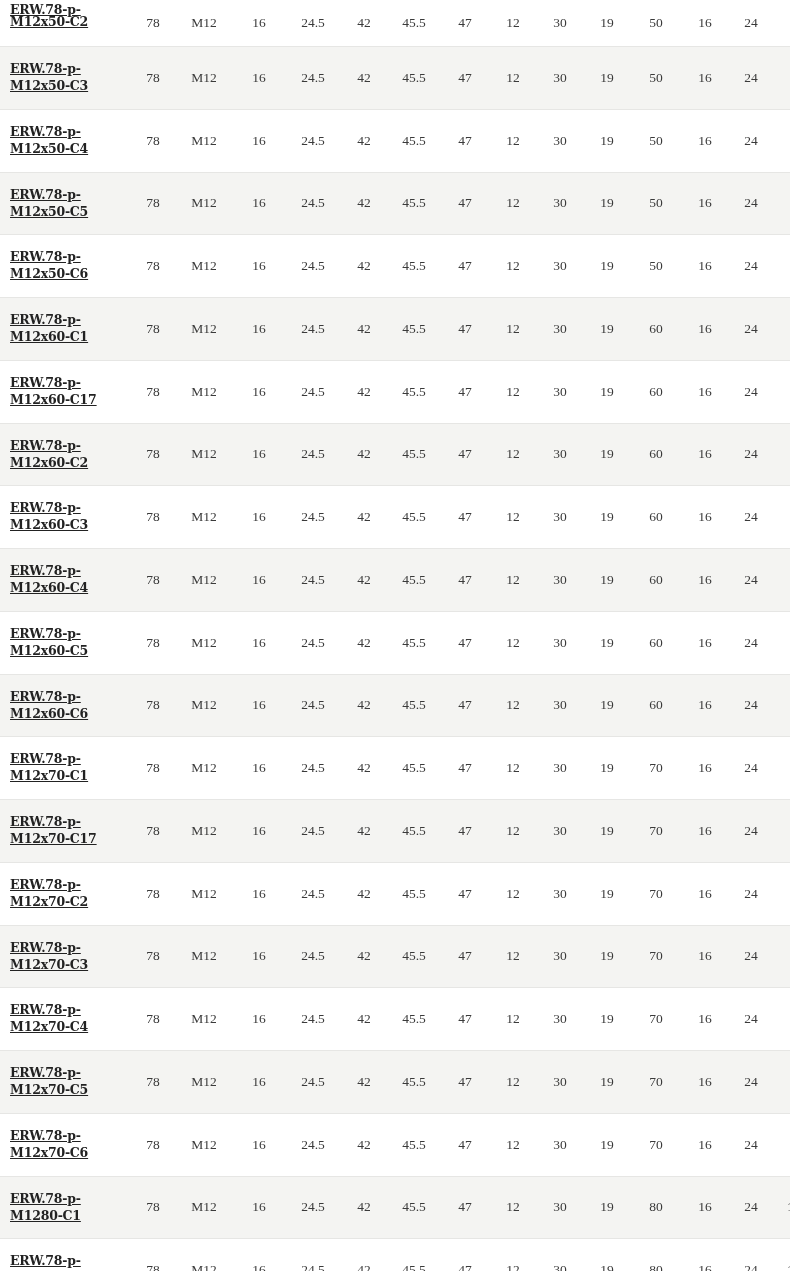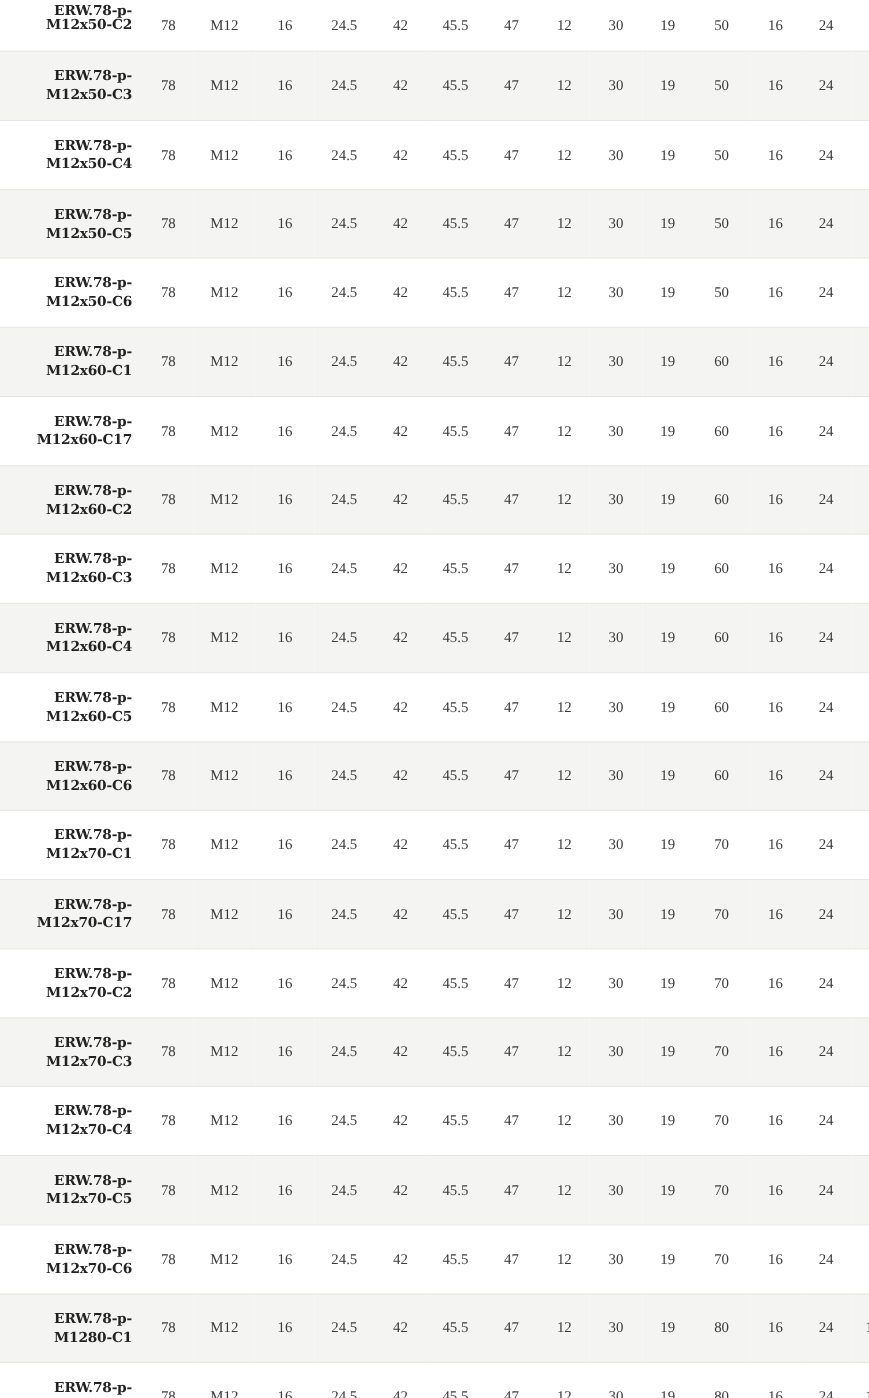--- a/index.html
+++ b/index.html
@@ -33,21 +33,22 @@
   
   .spec-table td.model {
     width: 130px;
     padding: 14px 10px 14px 10px;
     font-family: "DejaVu Serif", serif;
     font-size: 12.5px;
     font-weight: bold;
     color: #222222;
     letter-spacing: -0.2px;
     word-break: break-word;
-    text-align: right;
+    text-align: left;
+    text-decoration: underline;
   }
   .spec-table td.num {
     text-align: center;
     font-family: "Liberation Serif", serif;
     font-size: 13.5px;
     color: #3a3a3a;
     padding: 14px 2px;
   }
   
   col.c-model { width: 130px; }

